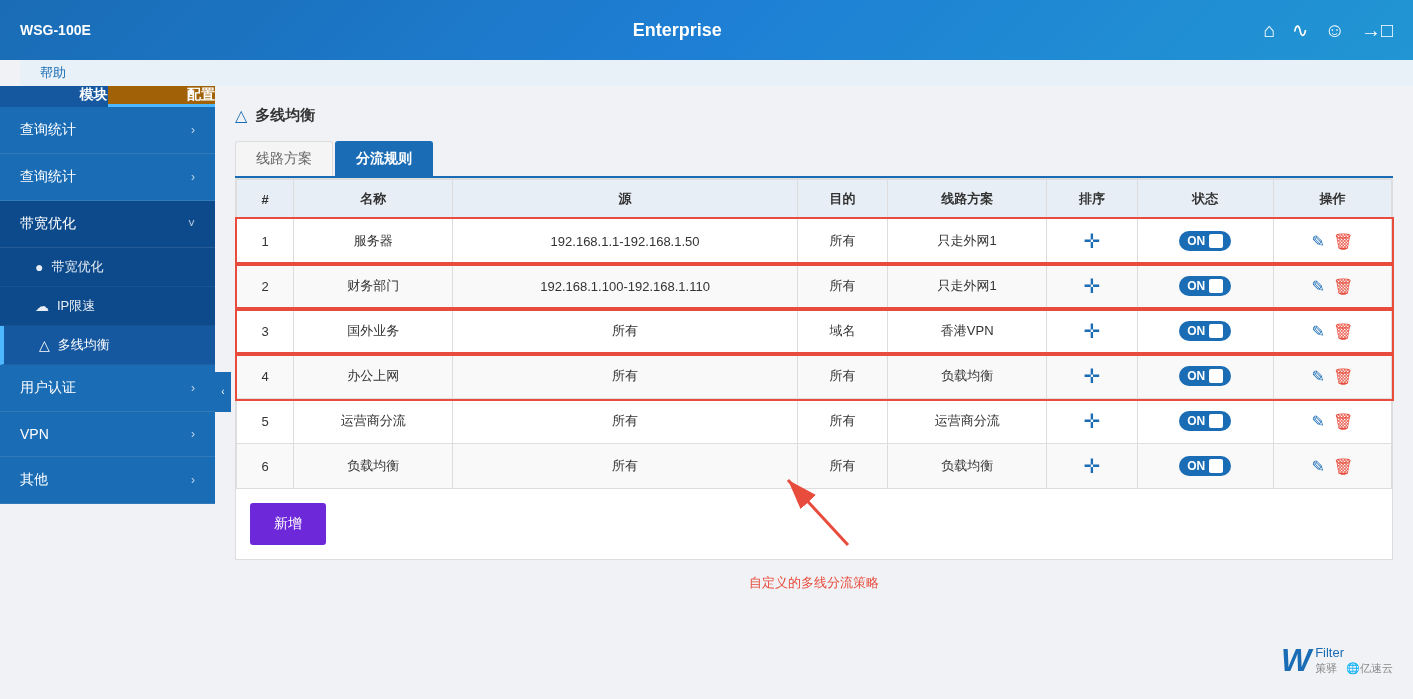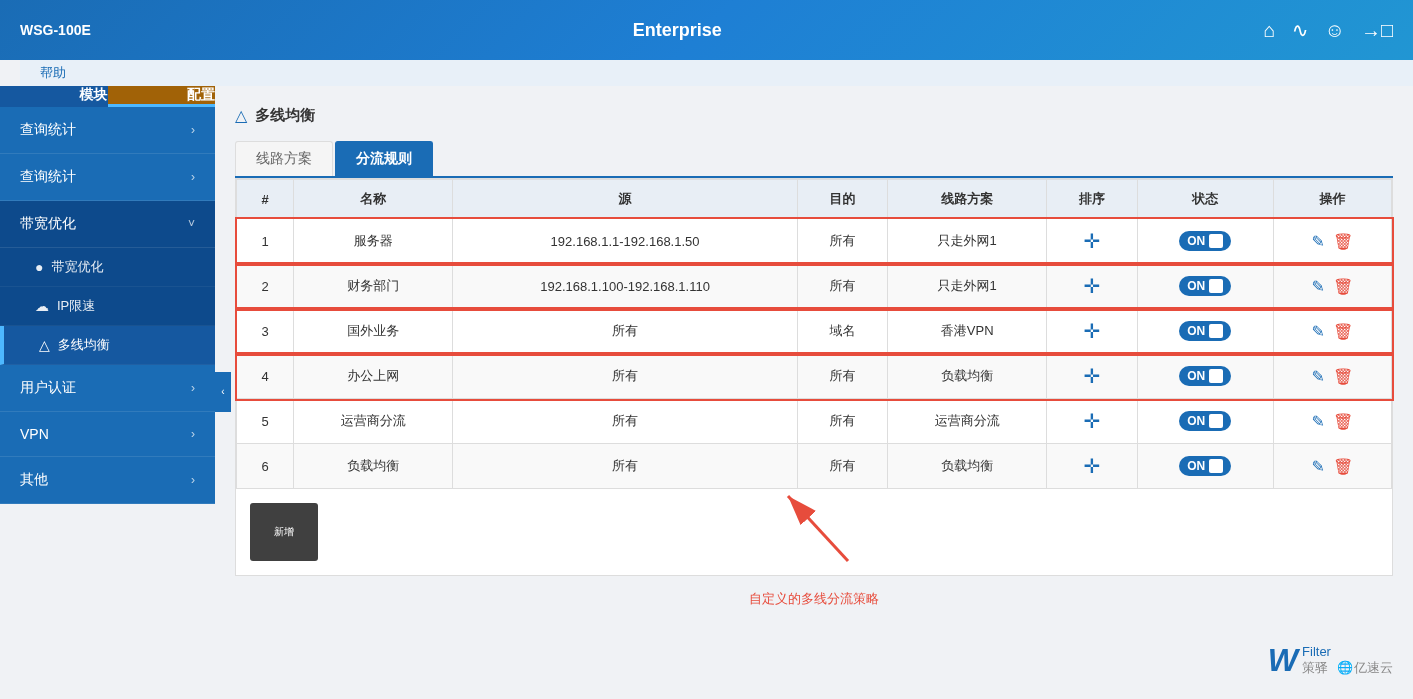--- a/index.html
+++ b/index.html
@@ -58,21 +58,21 @@
     .toggle-switch { display: inline-flex; align-items: center; background: #1a6cb5; border-radius: 10px; padding: 3px 8px; color: white; font-size: 12px; font-weight: bold; min-width: 52px; cursor: pointer; gap: 4px; }
     .toggle-switch .toggle-text { font-size: 12px; }
     .toggle-knob { width: 14px; height: 14px; background: white; border-radius: 2px; flex-shrink: 0; }
 
     
     .action-icons { display: flex; gap: 8px; justify-content: center; align-items: center; }
     .action-icon { color: #1a6cb5; cursor: pointer; font-size: 16px; }
     .action-icon.delete { color: #e74c3c; }
 
     
-    .add-btn { display: inline-block; background: #404040; color: white; padding: 22px 24px; border: none; border-radius: 3px; font-size: 10px; cursor: pointer; margin: 14px 0 14px 14px; }
+    .add-btn { display: inline-block; background: #6d28d9; color: white; padding: 12px 24px; border: none; border-radius: 3px; font-size: 14px; cursor: pointer; margin: 14px 0 14px 14px; }
     .annotation-text { color: #666; font-size: 13px; }
 
     
     .footer-brand { position: fixed; bottom: 20px; right: 20px; display: flex; align-items: center; gap: 4px; color: #1a6cb5; font-size: 13px; }
     .brand-w { font-size: 32px; font-weight: bold; color: #1a6cb5; font-style: italic; }
 
     
     .sidebar-wrapper { position: relative; }
   </style>
 </head>
@@ -303,17 +303,17 @@
             <polygon points="0 0, 10 3.5, 0 7" fill="#e74c3c"></polygon>
           </marker>
         </defs>
         <line x1="80" y1="95" x2="20" y2="30" stroke="#e74c3c" stroke-width="3" marker-end="url(#arrowhead)"></line>
       </svg>
       <span class="annotation-text" style="color: #e74c3c; margin-top: 4px; font-size: 13px;">自定义的多线分流策略</span>
     </div>
 
     <div class="footer-brand">
       <span class="brand-w">W</span>
-      <span style="color: #1a6cb5; font-size: 13px;">Filter<br><span style="font-size:13px; color:#888;font-family:Liberation Serif, serif;">策驿 &nbsp; 🌐亿速云</span></span>
+      <span style="color: #1a6cb5; font-size: 13px;">Filter<br><span style="font-size:11px; color:#888;">策驿 &nbsp; 🌐亿速云</span></span>
     </div>
 
   </div>
 </div>
 
 </body></html>

